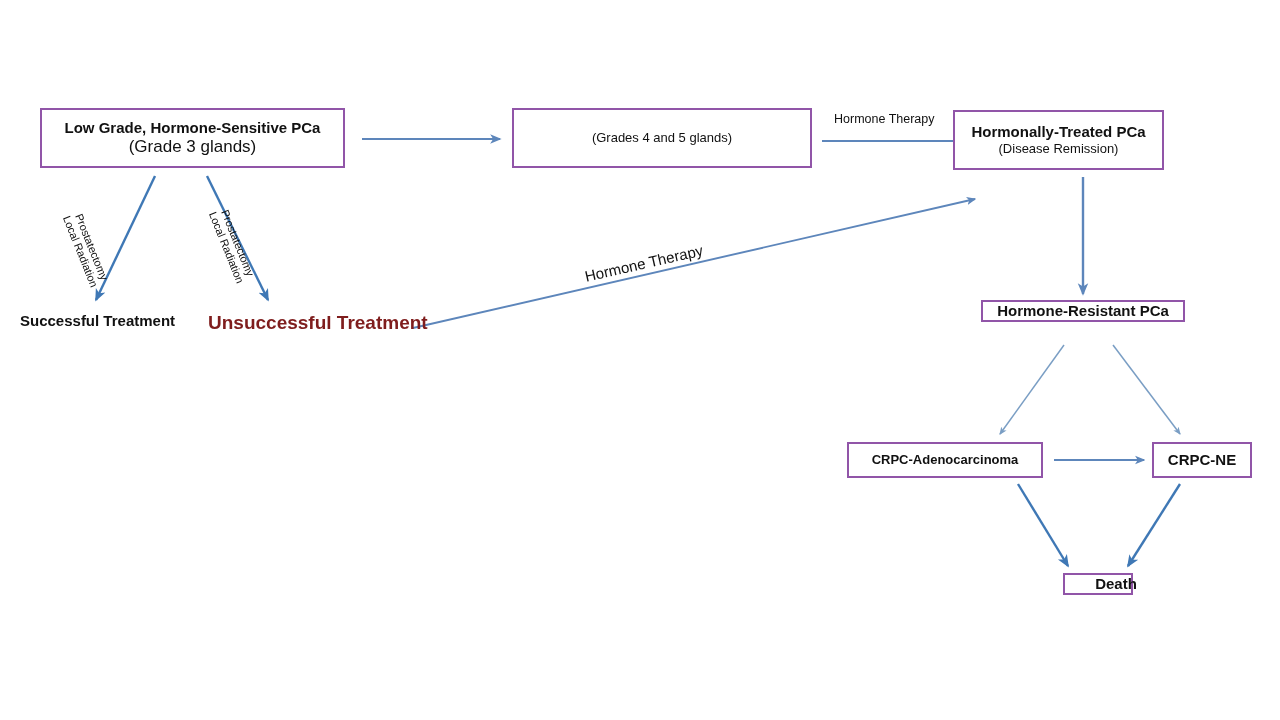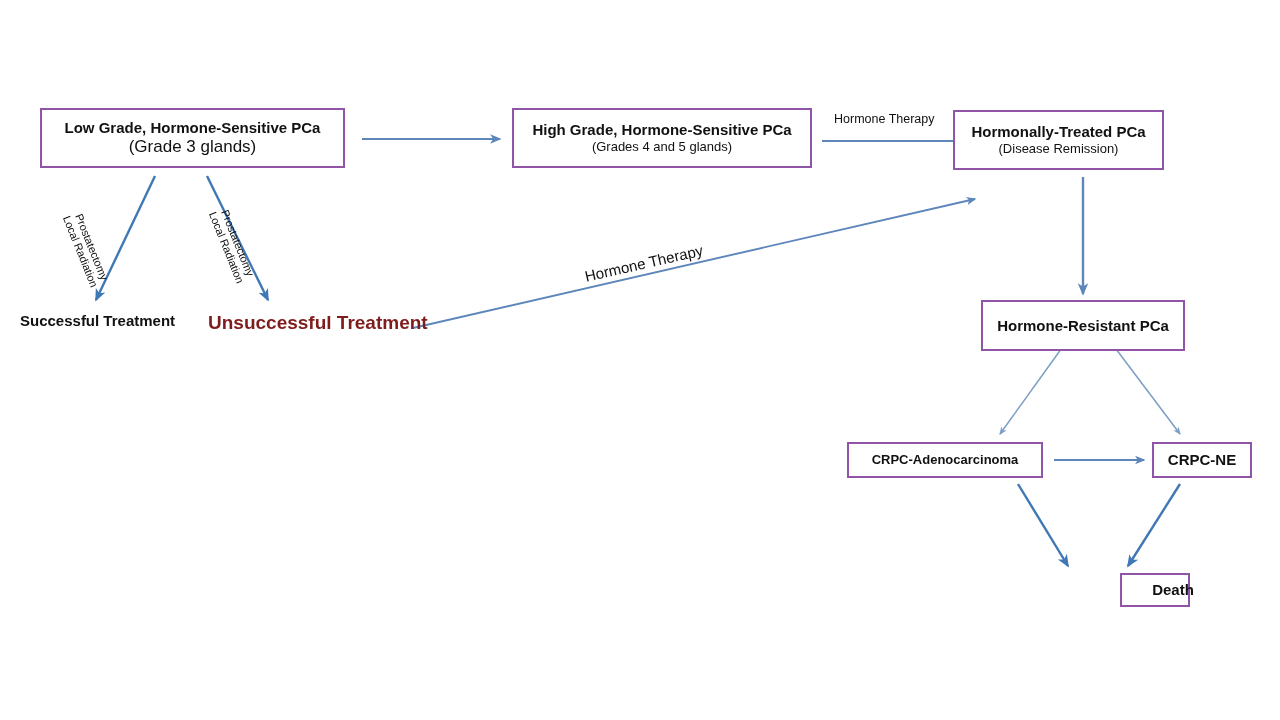--- a/index.html
+++ b/index.html
@@ -94,37 +94,36 @@
       <line x1="1018" y1="484" x2="1068" y2="566" stroke="#3f78b5" stroke-width="2.4" stroke-linecap="butt" marker-end="url(#ah1)"></line>
       <line x1="1180" y1="484" x2="1128" y2="566" stroke="#3f78b5" stroke-width="2.4" stroke-linecap="butt" marker-end="url(#ah1)"></line>
     </svg>
 
   <div id="nodes-layer">
       <div class="node-box" style="left: 40px; top: 108px; width: 305px; height: 60px; border-color: rgb(145, 85, 168);">
         <div class="node-title" style="font-size: 15px;">Low Grade, Hormone-Sensitive PCa</div>
         <div class="node-sub" style="font-size: 17px;">(Grade 3 glands)</div>
       </div>
       <div class="node-box" style="left: 512px; top: 108px; width: 300px; height: 60px; border-color: rgb(145, 85, 168);">
-        <div class="node-title" style="font-size: 15px;">High Grade, Hormone-Sensitive PCa</div>
         <div class="node-sub" style="font-size: 13px;">(Grades 4 and 5 glands)</div>
       </div>
       <div class="node-box" style="left: 953px; top: 110px; width: 211px; height: 60px; border-color: rgb(145, 85, 168);">
         <div class="node-title" style="font-size: 15px;">Hormonally-Treated PCa</div>
         <div class="node-sub" style="font-size: 13px;">(Disease Remission)</div>
       </div>
-      <div class="node-box" style="left: 981px; top: 300px; width: 204px; height: 51px; border-color: rgb(145, 85, 168);">
+      <div class="node-box" style="left: 981px; top: 300px; width: 204px; height: 22px; border-color: rgb(145, 85, 168);">
         <div class="node-title" style="font-size: 15px;">Hormone-Resistant PCa</div>
       </div>
       <div class="node-box" style="left: 847px; top: 442px; width: 196px; height: 36px; border-color: rgb(145, 85, 168);">
         <div class="node-title" style="font-size: 13px;">CRPC-Adenocarcinoma</div>
       </div>
       <div class="node-box" style="left: 1152px; top: 442px; width: 100px; height: 36px; border-color: rgb(145, 85, 168); align-items: center;">
         <div class="node-title" style="font-size: 15px;">CRPC-NE</div>
       </div>
-      <div class="node-box" style="left: 1120px; top: 573px; width: 70px; height: 34px; border-color: rgb(145, 85, 168); padding-left: 36px;">
+      <div class="node-box" style="left: 1063px; top: 573px; width: 70px; height: 22px; border-color: rgb(145, 85, 168); padding-left: 36px;">
         <div class="node-title" style="font-size: 15px;">Death</div>
       </div>
     </div>
   <div id="labels-layer">
       <div class="plain-label" style="left: 20px; top: 312px; font-size: 15px; color: rgb(17, 17, 17);">Successful Treatment</div>
       <div class="plain-label" style="left: 208px; top: 312px; font-size: 19px; color: #7f1d1d;">Unsuccessful Treatment</div>
       <div class="edge-label" style="left: 834px; top: 112px; font-size: 12.5px; color: rgb(17, 17, 17); transform: rotate(0deg);">
         <span class="l1">Hormone Therapy</span>
       </div>
       <div class="edge-label" style="left: 585px; top: 268px; font-size: 15px; color: rgb(17, 17, 17); transform: rotate(-12.8deg);">

